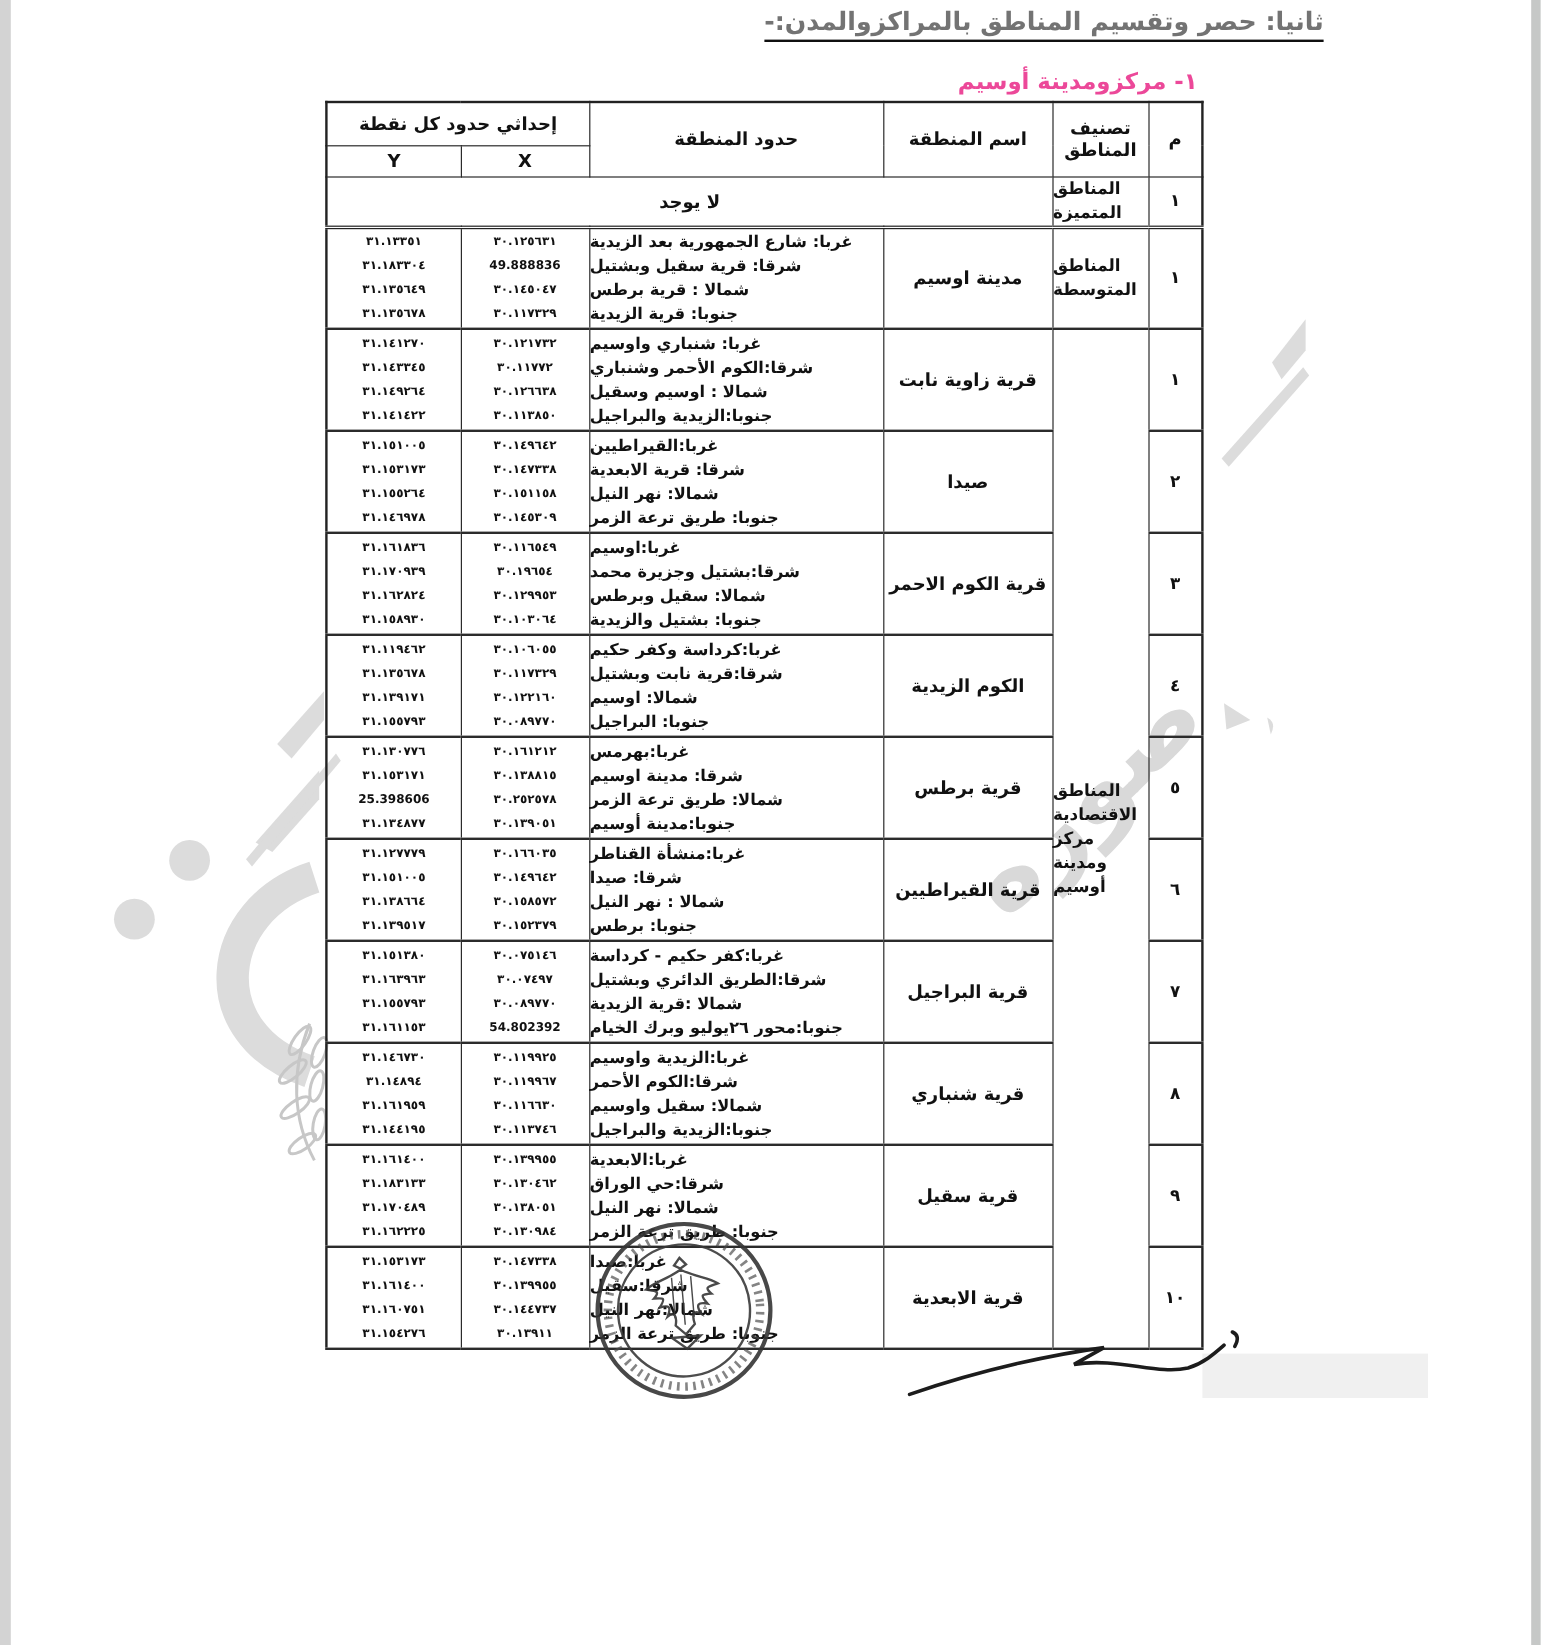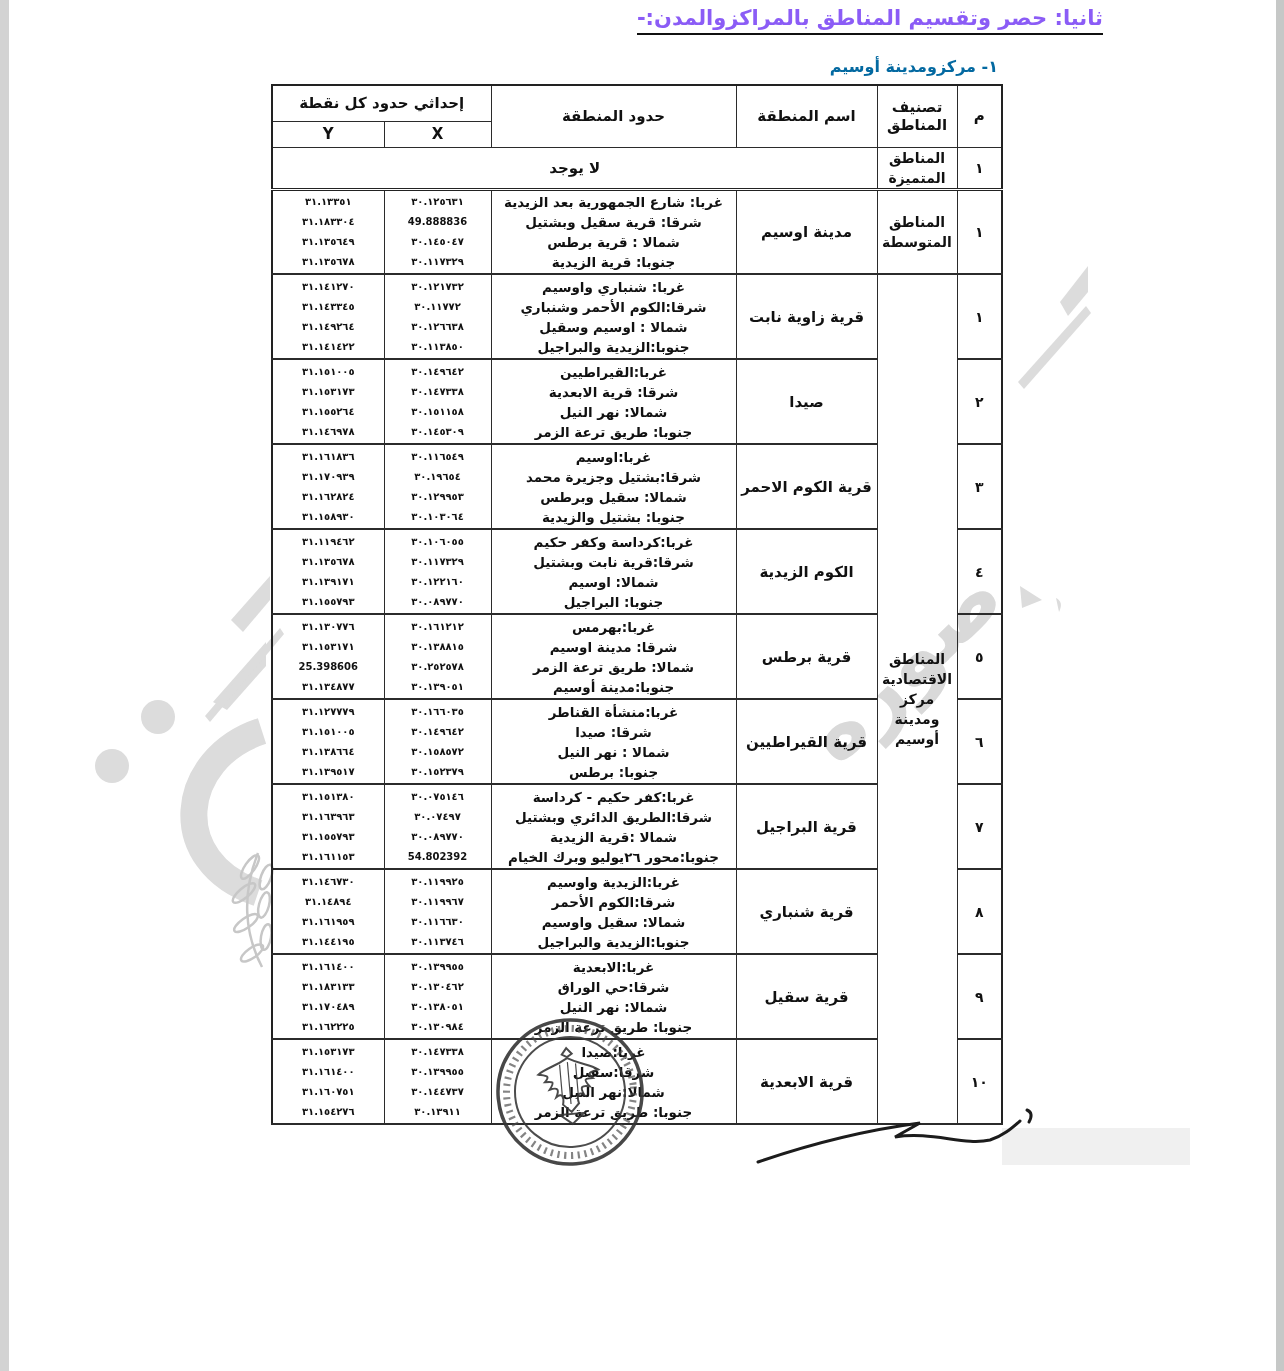--- a/index.html
+++ b/index.html
@@ -6,48 +6,48 @@
   body{
     width:1284px;height:1371px;position:relative;overflow:hidden;
     background:#ffffff;color:#121212;
     font-family:"DejaVu Sans","Liberation Sans",sans-serif;
   }
   .scan-strip-left{position:absolute;left:0;top:0;width:9px;height:1371px;background:#d3d3d3;}
   .scan-strip-right{position:absolute;right:0;top:0;width:8px;height:1371px;background:#c6c8c7;}
 
   .doc-title{
     position:absolute;top:6px;right:181px;z-index:4;
-    direction:rtl;font-size:21px;font-weight:bold;color:#8b5cf6;
+    direction:rtl;font-size:21px;font-weight:bold;color:#737373;
     border-bottom:2.5px solid #101010;padding-bottom:3px;letter-spacing:0;
   }
   .doc-subtitle{
     position:absolute;top:57px;right:286px;z-index:4;
-    direction:rtl;font-size:16px;font-weight:bold;color:#0369a1;
+    direction:rtl;font-size:19px;font-weight:bold;color:#ec4899;
   }
 
   table.maintable{
     position:absolute;top:84px;left:271px;z-index:2;
     width:730px;border-collapse:collapse;table-layout:fixed;
     direction:rtl;background:transparent;
   }
   .maintable td,.maintable th{
     border:1px solid #2b2b2b;padding:0;vertical-align:middle;
     font-family:"DejaVu Sans","Liberation Sans",sans-serif;color:#111;
   }
   .maintable{border:2px solid #222;}
   tr.h-head1{height:36px;}
   tr.h-head2{height:26px;}
   tr.h-noentry{height:42px;}
   tr.h-area{height:85px;}
   .maintable th{font-weight:bold;font-size:15px;text-align:center;line-height:18px;}
   .num-cell{font-size:14px;font-weight:bold;text-align:center;}
-  .class-cell{font-size:14px;font-weight:bold;text-align:center;line-height:20px;padding:0 3px;}
+  .class-cell{font-size:14px;font-weight:bold;text-align:left;line-height:20px;padding:0 3px;}
   .name-cell{font-size:15px;font-weight:bold;text-align:center;padding:0 4px;margin-left:40px;}
   .merged-cell{font-size:15px;font-weight:bold;text-align:center;margin-left:40px;}
-  .bounds-cell{font-size:13.5px;font-weight:bold;text-align:center;padding:0 14px 0 4px;}
+  .bounds-cell{font-size:13.5px;font-weight:bold;text-align:left;padding:0 14px 0 4px;}
   .coord-cell{font-size:10px;font-weight:bold;text-align:center;}
   .line{line-height:20px;white-space:nowrap;}
   .bounds-cell .line{white-space:normal;}
   tr.h-noentry td{border-bottom:3px double #222;}
   tr.h-area td{border-bottom-width:2px;}
 
   .overlay{position:absolute;left:0;top:0;z-index:1;pointer-events:none;}
   .overlay-top{z-index:3;}
 </style>
 </head>

